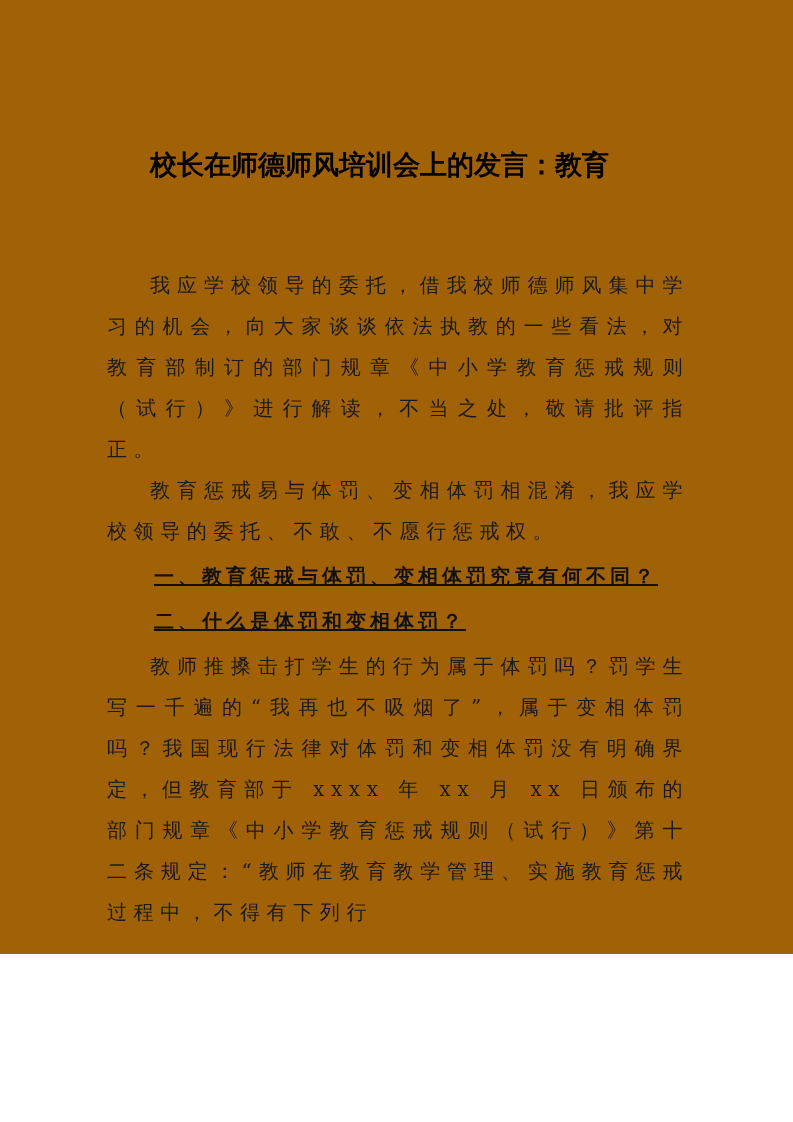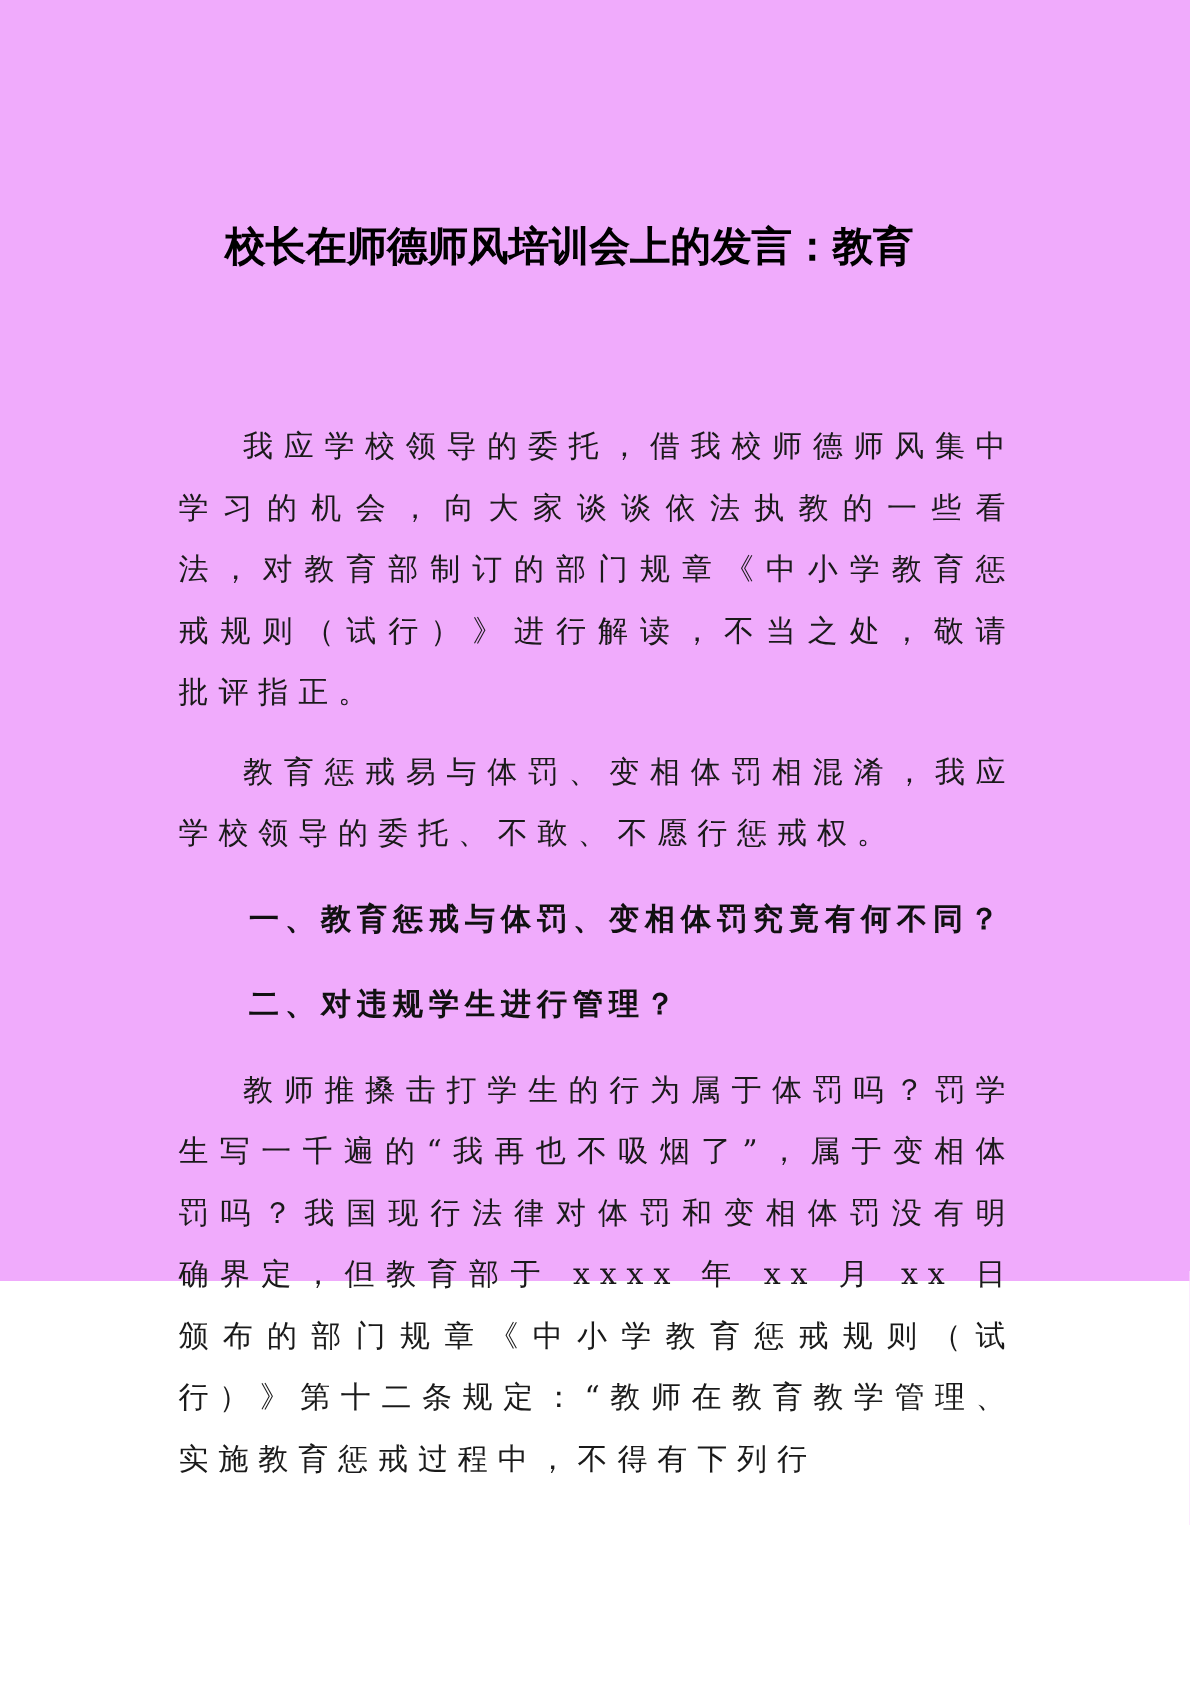--- a/index.html
+++ b/index.html
@@ -1,37 +1,37 @@
 <!DOCTYPE html>
 <html><head>
 <meta charset="utf-8">
 <style>
   html, body { margin: 0; padding: 0; background: #ffffff; }
   body { width: 793px; height: 1122px; position: relative; overflow: hidden;
          font-family: "DejaVu Serif", "Liberation Serif", serif; color: #111; }
-  .page { position: absolute; left: 0; top: 0; width: 793px; height: 854px; background: #f0abfc; }
+  .page { position: absolute; left: 0; top: 0; width: 793px; height: 954px; background: #a16207; }
   .title { position: absolute; left: 150px; top: 145px; width: 560px;
            font-family: "DejaVu Sans", "Liberation Sans", sans-serif;
            font-weight: bold; font-size: 27px; line-height: 40px; color: #000; }
   .title .l2 { display: block; padding-left: 23px; }
   .body { position: absolute; left: 107px; top: 265px; width: 582px; }
   .p { font-size: 20px; line-height: 41px; letter-spacing: 6.6px;
-       text-indent: 43px; margin: 12px; text-align: justify; text-align-last: left;
+       text-indent: 43px; margin: 0; text-align: justify; text-align-last: left;
        word-break: break-all; color: #1a1a1a; }
-  .h { font-size: 20px; line-height: 41px; letter-spacing: 4px; margin: 16px;
-       text-indent: 43px; font-weight: bold; color: #111; }
+  .h { font-size: 20px; line-height: 41px; letter-spacing: 4px; margin: 4px;
+       text-indent: 43px; font-weight: bold; color: #111; text-decoration: underline; }
 </style>
 </head>
 <body>
 
 <div class="page">
   <div class="title">
     <span>校长在师德师风培训会上的发言：教育</span>
   </div>
 
   <div class="body">
     <p class="p">我应学校领导的委托，借我校师德师风集中学习的机会，向大家谈谈依法执教的一些看法，对教育部制订的部门规章《中小学教育惩戒规则（试行）》进行解读，不当之处，敬请批评指正。</p>
     <p class="p">教育惩戒易与体罚、变相体罚相混淆，我应学校领导的委托、不敢、不愿行惩戒权。</p>
     <p class="h">一、教育惩戒与体罚、变相体罚究竟有何不同？</p>
-    <p class="h">二、对违规学生进行管理？</p>
+    <p class="h">二、什么是体罚和变相体罚？</p>
     <p class="p">教师推搡击打学生的行为属于体罚吗？罚学生写一千遍的“我再也不吸烟了”，属于变相体罚吗？我国现行法律对体罚和变相体罚没有明确界定，但教育部于 xxxx 年 xx 月 xx 日颁布的部门规章《中小学教育惩戒规则（试行）》第十二条规定：“教师在教育教学管理、实施教育惩戒过程中，不得有下列行</p>
   </div>
 </div>
 
 </body></html>

